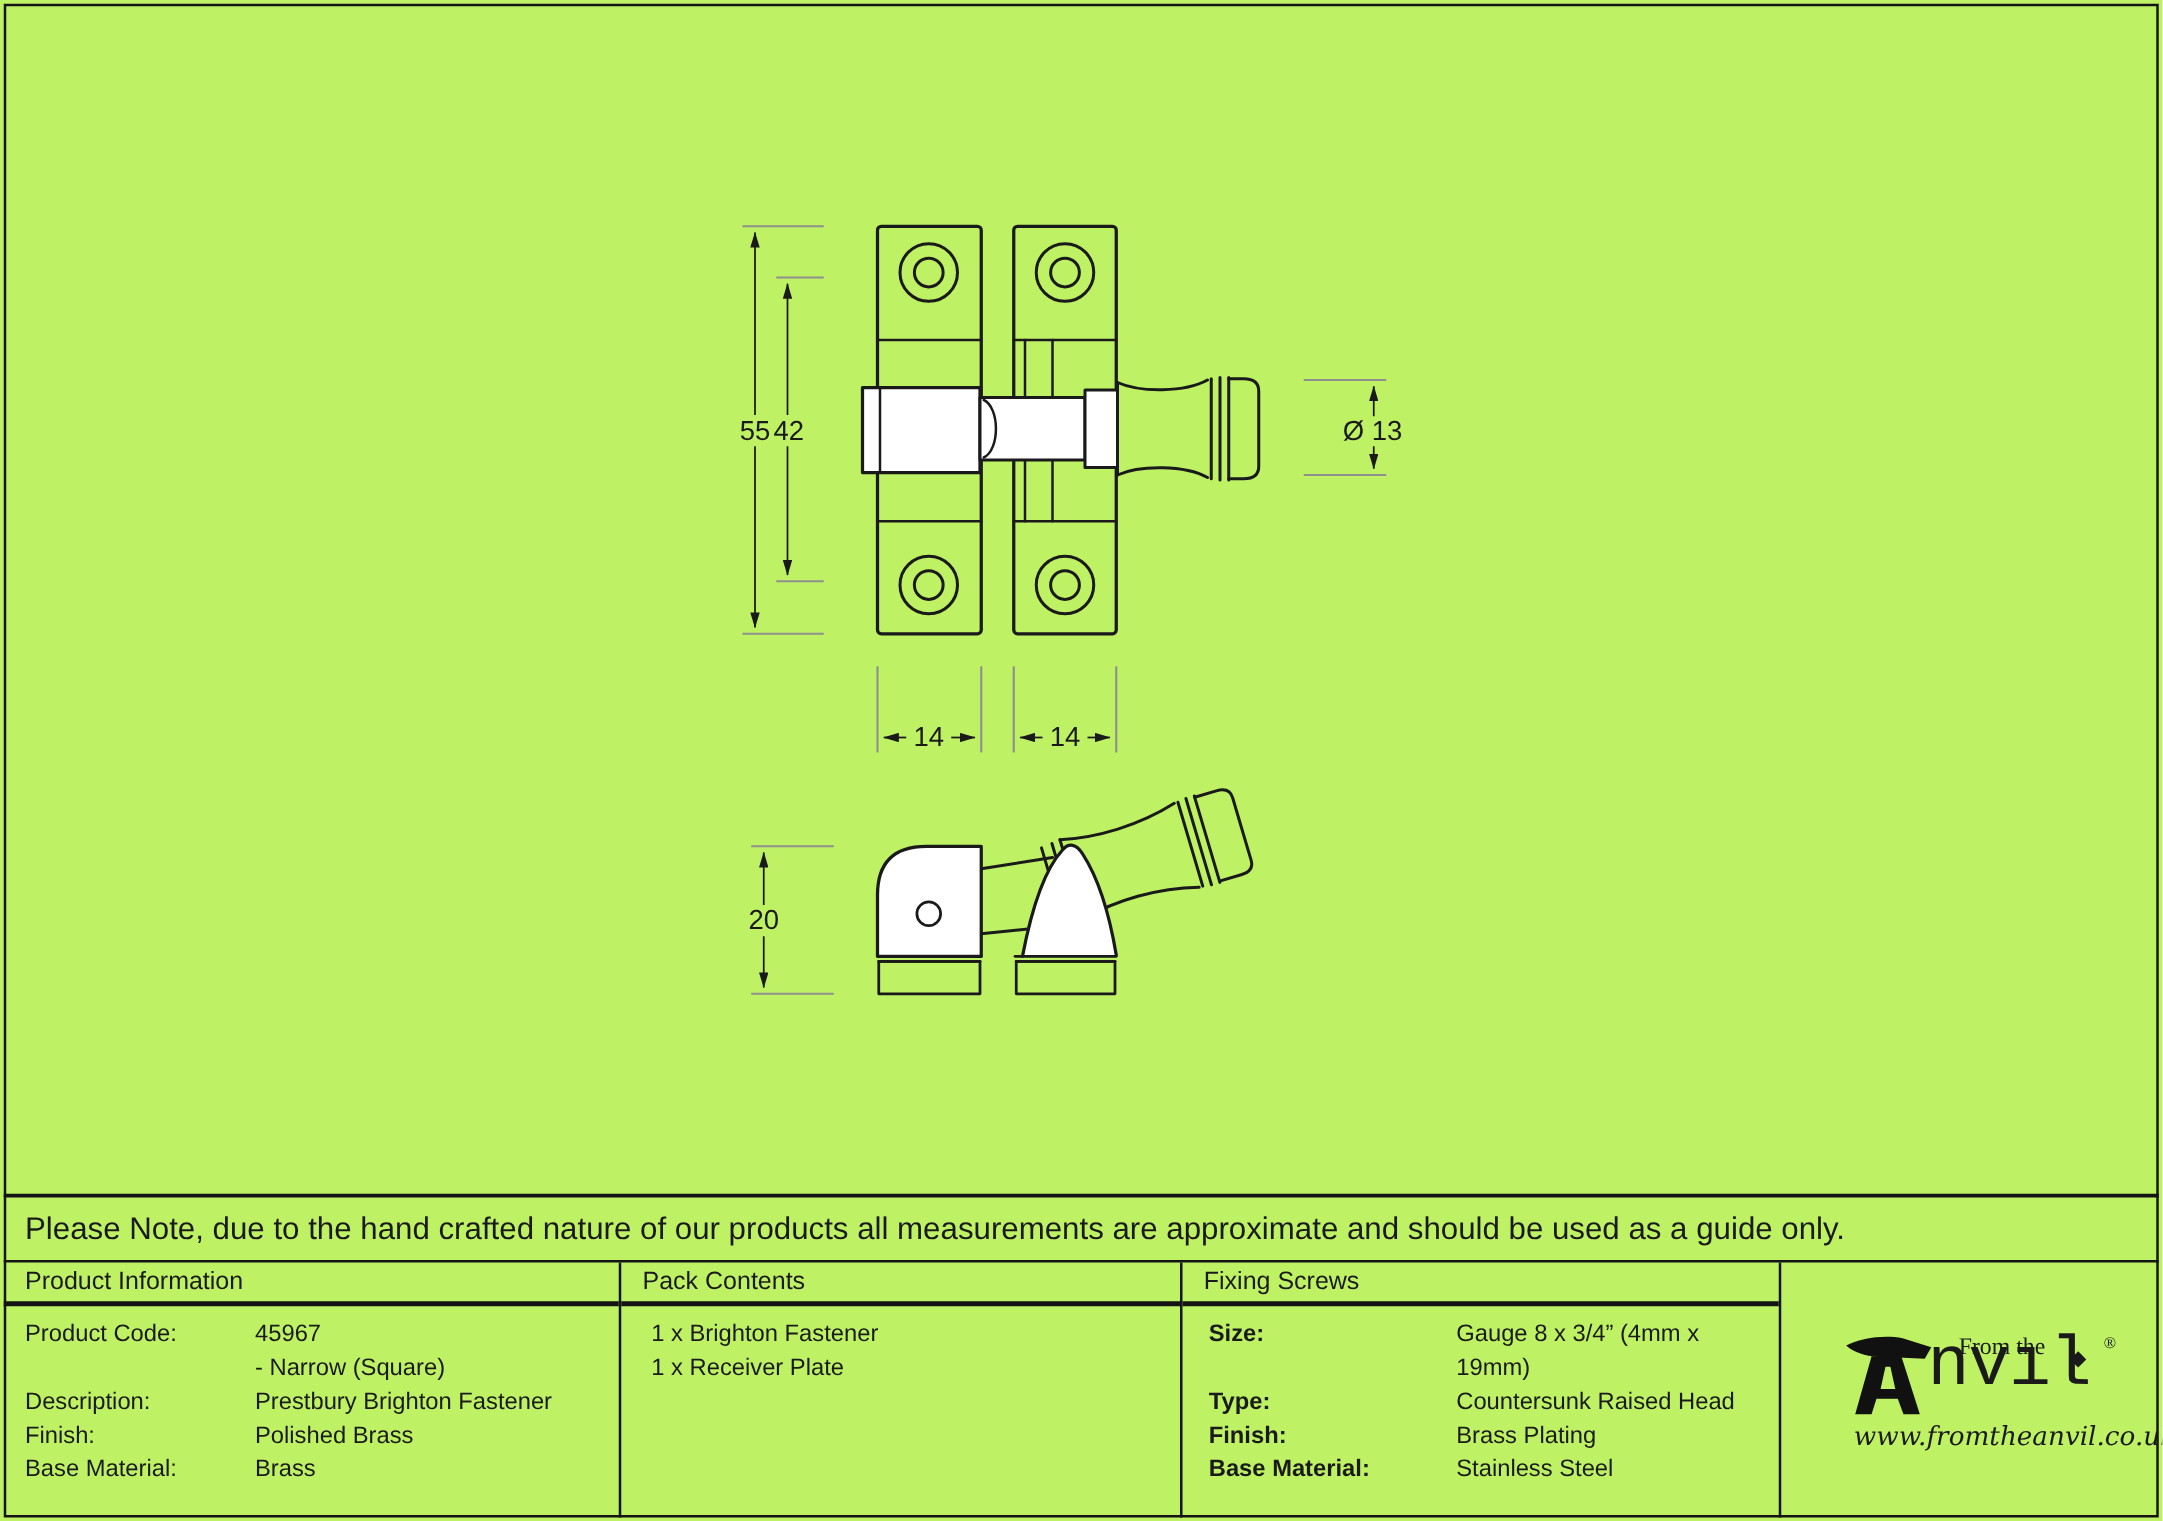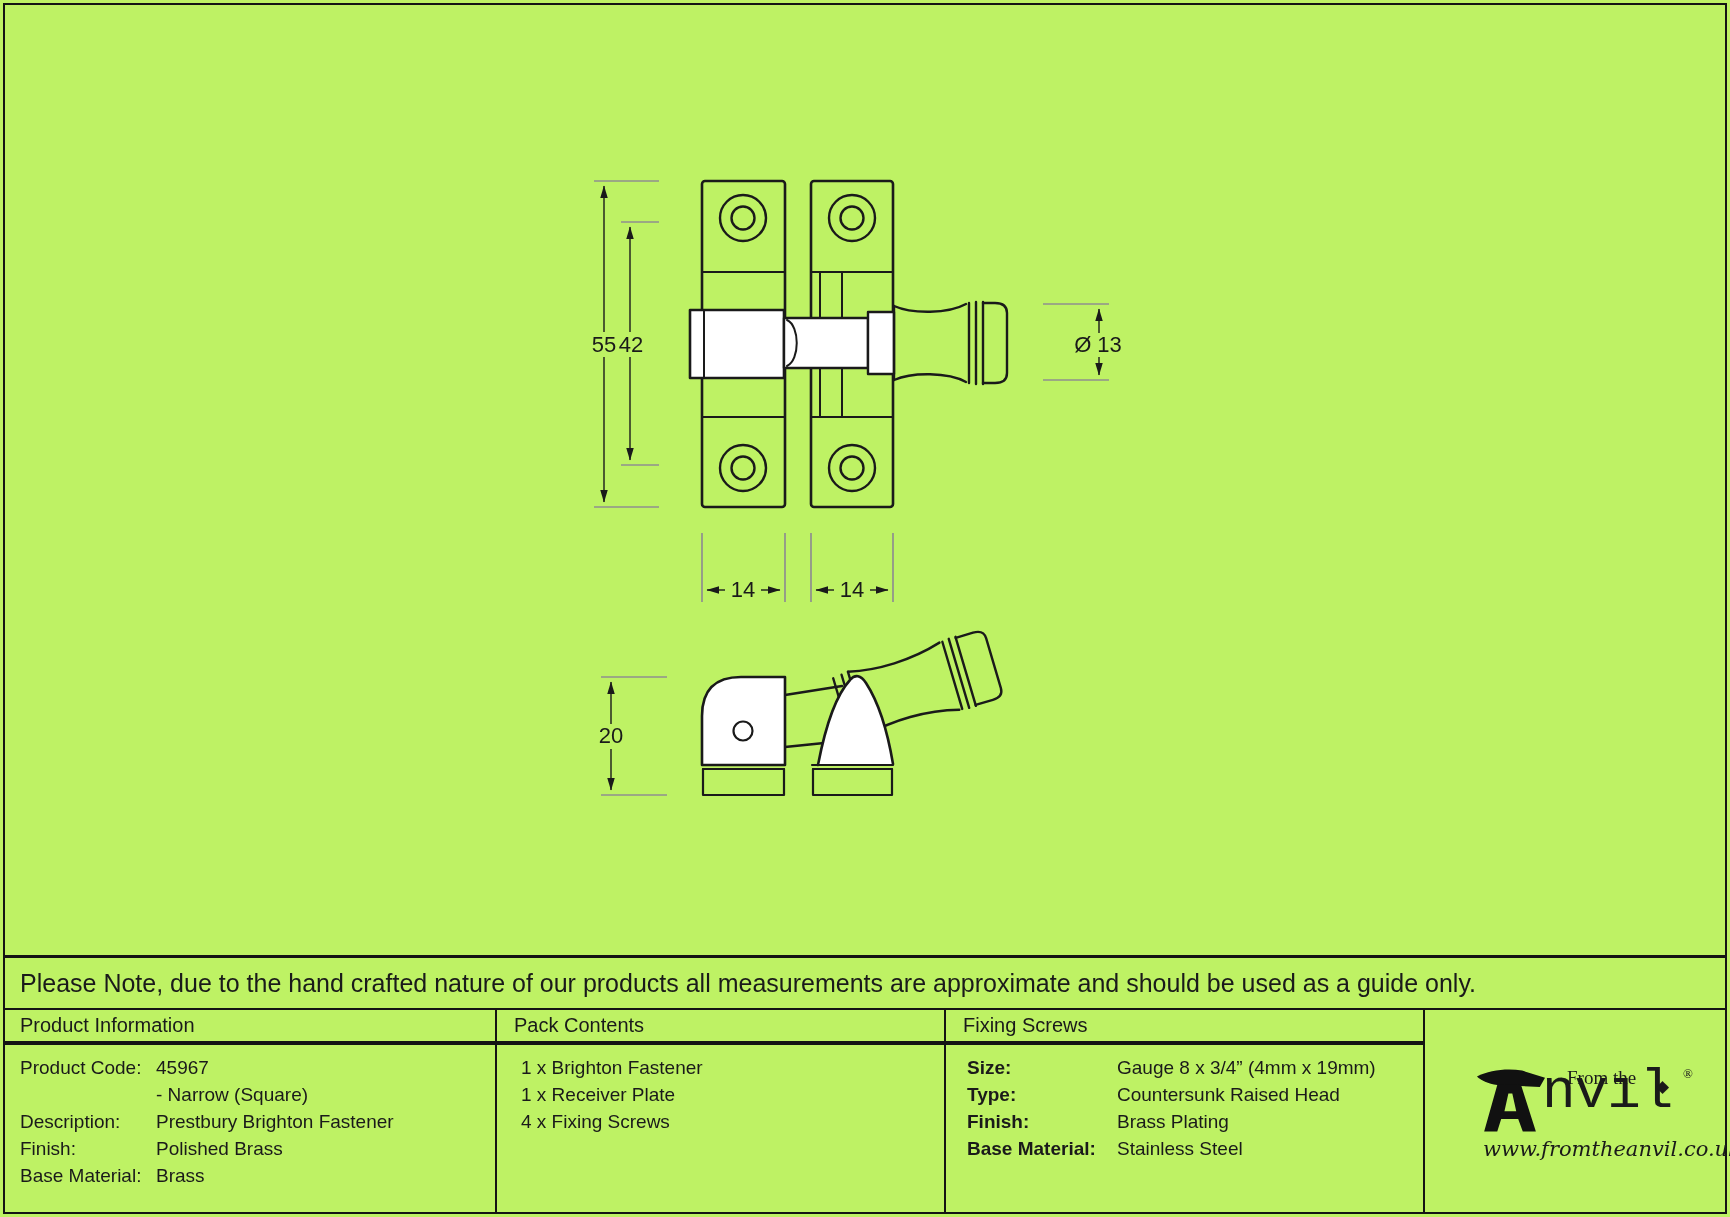--- a/index.html
+++ b/index.html
@@ -9,21 +9,21 @@
         border:2.5px solid #141414;pointer-events:none;}
   .drawing-svg{position:absolute;left:0;top:0;}
   .note-row{position:absolute;left:3px;right:3px;top:955px;height:55px;box-sizing:border-box;
         border-top:3px solid #141414;border-bottom:2px solid #141414;
         display:flex;align-items:center;padding-left:17px;font-size:25px;}
   .col{position:absolute;top:1010px;bottom:3px;box-sizing:border-box;}
   .col-border{border-left:2px solid #141414;}
   .col-head{height:35px;box-sizing:border-box;border-bottom:4px solid #141414;
         display:flex;align-items:center;padding-left:17px;font-size:20px;}
   .col-body{padding-top:9px;font-size:19px;}
-  .kv{display:flex;line-height:27px;}
+  .kv{display:flex;line-height:27px;gap:48px;}
   .kv .k{width:153px;flex:0 0 153px;padding-left:17px;box-sizing:border-box;}
   .col3 .kv .k{width:171px;flex:0 0 171px;padding-left:21px;font-weight:bold;}
   .li{line-height:27px;padding-left:24px;}
   .logo-cell{position:absolute;left:1423px;right:3px;top:1010px;bottom:3px;
         border-left:2px solid #141414;box-sizing:border-box;}
   .logo-wrap{position:relative;width:100%;height:100%;}
   .anvil-svg{position:absolute;left:50px;top:55px;}
   .from-the{position:absolute;left:142px;top:57px;font-family:"Liberation Serif",serif;
         font-size:19px;}
   .brand{position:absolute;left:117px;top:54px;font-family:Liberation Mono, monospace;
@@ -198,21 +198,20 @@
     </div>
   </div>
 
   <div class="col col-border" style="left:495px;width:449px;">
     <div class="col-head">
         <span>Pack Contents</span>
       </div>
     <div class="col-body">
       <div class="li">1 x Brighton Fastener</div>
       <div class="li">1 x Receiver Plate</div>
-      <div class="li">4 x Fixing Screws</div>
     </div>
   </div>
 
   <div class="col col-border col3" style="left:944px;width:479px;">
     <div class="col-head">
         <span>Fixing Screws</span>
       </div>
     <div class="col-body">
       <div class="kv">
         <span class="k">Size:</span>

